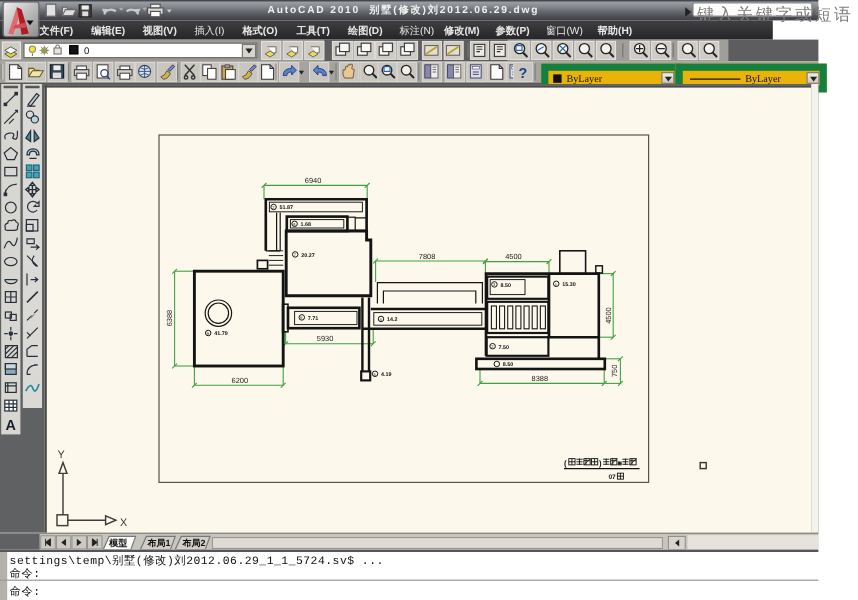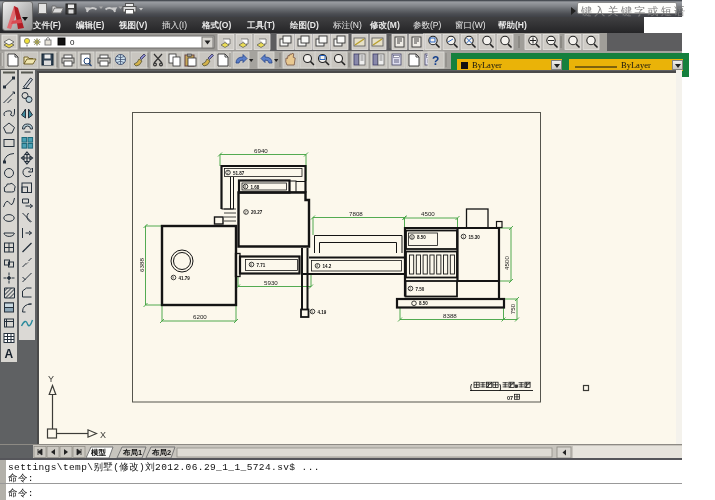--- a/index.html
+++ b/index.html
@@ -47,39 +47,40 @@
 <path d="M63,4.5 l4,0 -2,2.6 z" fill="#aaa"></path>
 <path d="M79,10 a5.5,4.5 0 0 0 -9.5,-2.5" stroke="#c9c9c9" stroke-width="1.8"></path>
 <path d="M81.2,5.2 l-2.6,5 -2.6,-4.6 z" fill="#c9c9c9"></path>
 <path d="M82.5,4.5 l4,0 -2,2.6 z" fill="#aaa"></path>
 <rect x="87" y="4.5" width="13" height="5.5" fill="#dadada" stroke="#555"></rect>
         <rect x="89.5" y="1.5" width="8" height="3" fill="#eee" stroke="#555"></rect>
         <rect x="89.5" y="7.5" width="8" height="4.5" fill="#fff" stroke="#555"></rect>
 <path d="M103,6 l4,0 -2,2.6 z" fill="#ccc"></path>
 </g>
     </svg>
+<div class="a" style="left:223px;top:3px;width:260px;color:#f2f2f2;font-size:8.5px;font-weight:bold;white-space:pre;letter-spacing:1.5px">AutoCAD 2010  别墅(修改)刘2012.06.29.dwg</div>
 <div class="a" style="left:570px;top:3px;width:6px;height:11px"> 
 <svg width="8" height="12">
         <path d="M1,2 l5,4 -5,4 z" fill="#222"></path>
       </svg></div>
 <div class="a" style="left:577px;top:2px;width:100px;height:12px;background:#fdfdfb;border:1px solid #8a8a8a;border-radius:2px;box-sizing:border-box">
-<div style="position:absolute;left:3px;top:1px;font-size:11px;color:#7d7d7d;white-space:pre;letter-spacing:2.3px">键入关键字或短语</div>
+<div style="position:absolute;left:3px;top:1px;font-size:14px;color:#7d7d7d;white-space:pre;letter-spacing:2.3px">键入关键字或短语</div>
     </div>
 </div>
 <div id="menu" class="a">
 <div class="mi" style="left:33px;font-weight:bold">文件(F)</div>
 <div class="mi" style="left:76px;font-weight:bold">编辑(E)</div>
 <div class="mi" style="left:119px;font-weight:bold">视图(V)</div>
 <div class="mi" style="left:162px;font-weight:normal">插入(I)</div>
 <div class="mi" style="left:202px;font-weight:bold">格式(O)</div>
 <div class="mi" style="left:247px;font-weight:bold">工具(T)</div>
 <div class="mi" style="left:290px;font-weight:bold">绘图(D)</div>
 <div class="mi" style="left:333px;font-weight:normal">标注(N)</div>
 <div class="mi" style="left:370px;font-weight:bold">修改(M)</div>
-<div class="mi" style="left:413px;font-weight:normal">参数(P)</div>
+<div class="mi" style="left:413px;font-weight:bold">参数(P)</div>
 <div class="mi" style="left:455px;font-weight:normal">窗口(W)</div>
 <div class="mi" style="left:498px;font-weight:bold">帮助(H)</div>
 </div>
 <div id="row1" class="a">
     <div id="row1l" class="a"></div>
     <div id="row1z" class="a"></div>
 <svg class="a" style="left:0;top:0" width="682" height="18" viewBox="0 0 682 18">
 <rect x="2" y="2" width="15" height="14" fill="#cfccc6" stroke="#e8e6e2" stroke-width="1"></rect>
 <g transform="translate(3,4)">
         <path d="M1,8 l5,-3 5,3 -5,3 z" fill="#e8d44a" stroke="#555" stroke-width="0.8"></path>

